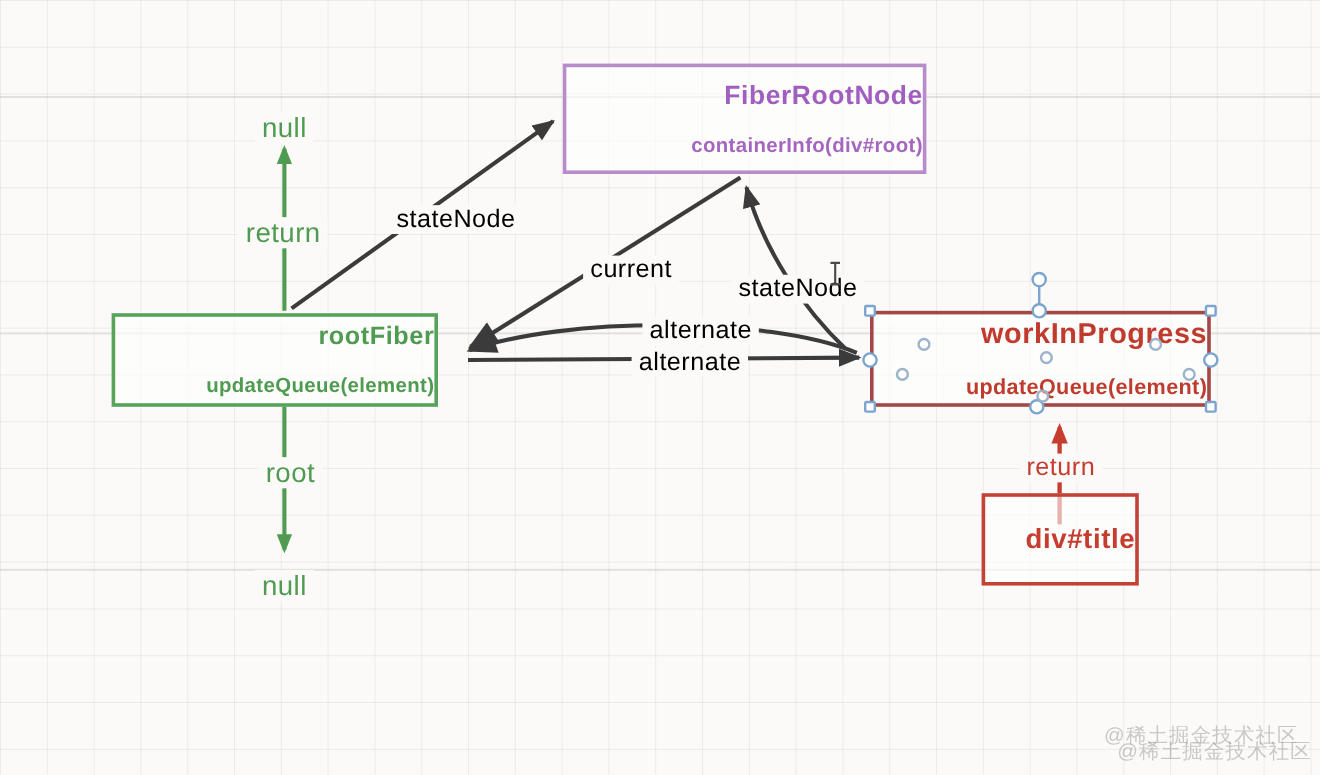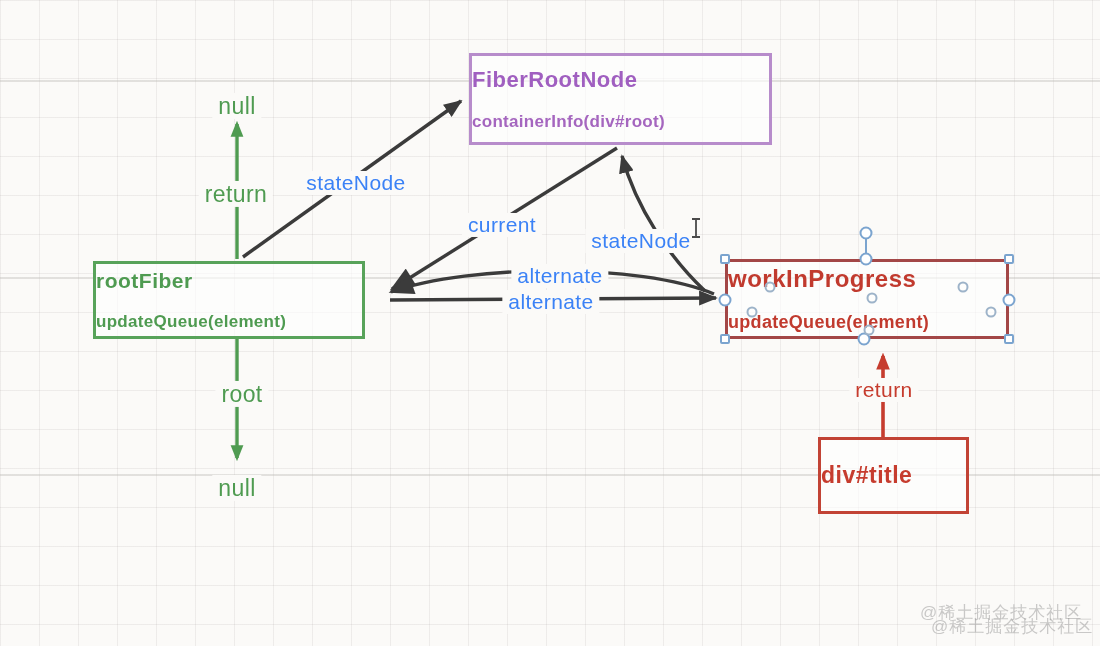--- a/index.html
+++ b/index.html
@@ -10,32 +10,32 @@
     background-image:
       linear-gradient(to right, rgba(190,185,182,0.22) 1px, transparent 1px),
       linear-gradient(to bottom, rgba(190,185,182,0.22) 1px, transparent 1px),
       linear-gradient(to bottom, rgba(168,163,160,0.30) 2px, transparent 2px);
     background-size:39px 39px, 39px 39px, 100% 197px;
     background-position:0 0, 0 0, 0 80px;
   }
   svg.arrows{position:absolute;left:0;top:0;width:1100px;height:646px;}
   .box{
     position:absolute;box-sizing:border-box;
-    display:flex;flex-direction:column;align-items:flex-start;justify-content:center;
+    display:flex;flex-direction:column;align-items:flex-end;justify-content:center;
     background:rgba(255,255,255,0.6);text-align:center;line-height:1.25;
   }
   .box .t1{font-weight:bold;letter-spacing:.5px;}
   .box .t2{font-weight:bold;letter-spacing:.3px;margin-top:17px;}
   .lbl{
     position:absolute;transform:translate(-50%,-50%);
     font-weight:normal;white-space:nowrap;line-height:1.05;
     background:#fbfaf8;padding:1px 6px;letter-spacing:.4px;
   }
   .lbl.green{color:#4f9b51;font-size:23px;}
-  .lbl.black{color:#3b82f6;font-size:21px;}
+  .lbl.black{color:#000000;font-size:21px;margin-left:24px;}
   .lbl.red{color:#c63c2e;font-size:21px;}
   
   .h-sq{
     position:absolute;width:10px;height:10px;box-sizing:border-box;
     background:#fff;border:2px solid #7ba4cf;border-radius:2px;
     transform:translate(-50%,-50%);
   }
   .h-c{
     position:absolute;width:13px;height:13px;box-sizing:border-box;
     background:#fff;border:2px solid #7ba4cf;border-radius:50%;
@@ -97,21 +97,21 @@
   <div class="box" style="left:93px;top:261px;width:272px;height:78px;border:3px solid #58a35a;">
     <div class="t1" style="color:#4f9b51;font-size:21px;">rootFiber</div>
     <div class="t2" style="color:#4f9b51;font-size:17px;">updateQueue(element)</div>
   </div>
 
   <div class="box" style="left:725px;top:259px;width:284px;height:80px;border:3px solid #a34747;">
     <div class="t1" style="color:#c13a2e;font-size:24px;">workInProgress</div>
     <div class="t2" style="color:#c13a2e;font-size:18px;">updateQueue(element)</div>
   </div>
 
-  <div class="box" style="left:818px;top:437px;width:151px;height:77px;border:3px solid #c24335;">
+  <div class="box" style="left:818px;top:411px;width:131px;height:77px;border:3px solid #c24335;">
     <div class="t1" style="color:#c63c2e;font-size:23px;">div#title</div>
   </div>
 
   <div class="lbl green" style="left:237px;top:106px;">null</div>
   <div class="lbl green" style="left:236px;top:194px;">return</div>
   <div class="lbl black" style="left:356px;top:183px;">stateNode</div>
   <div class="lbl black" style="left:502px;top:225px;">current</div>
   <div class="lbl black" style="left:641px;top:241px;">stateNode</div>
   <div class="lbl black" style="left:560px;top:276px;">alternate</div>
   <div class="lbl black" style="left:551px;top:302px;">alternate</div>

